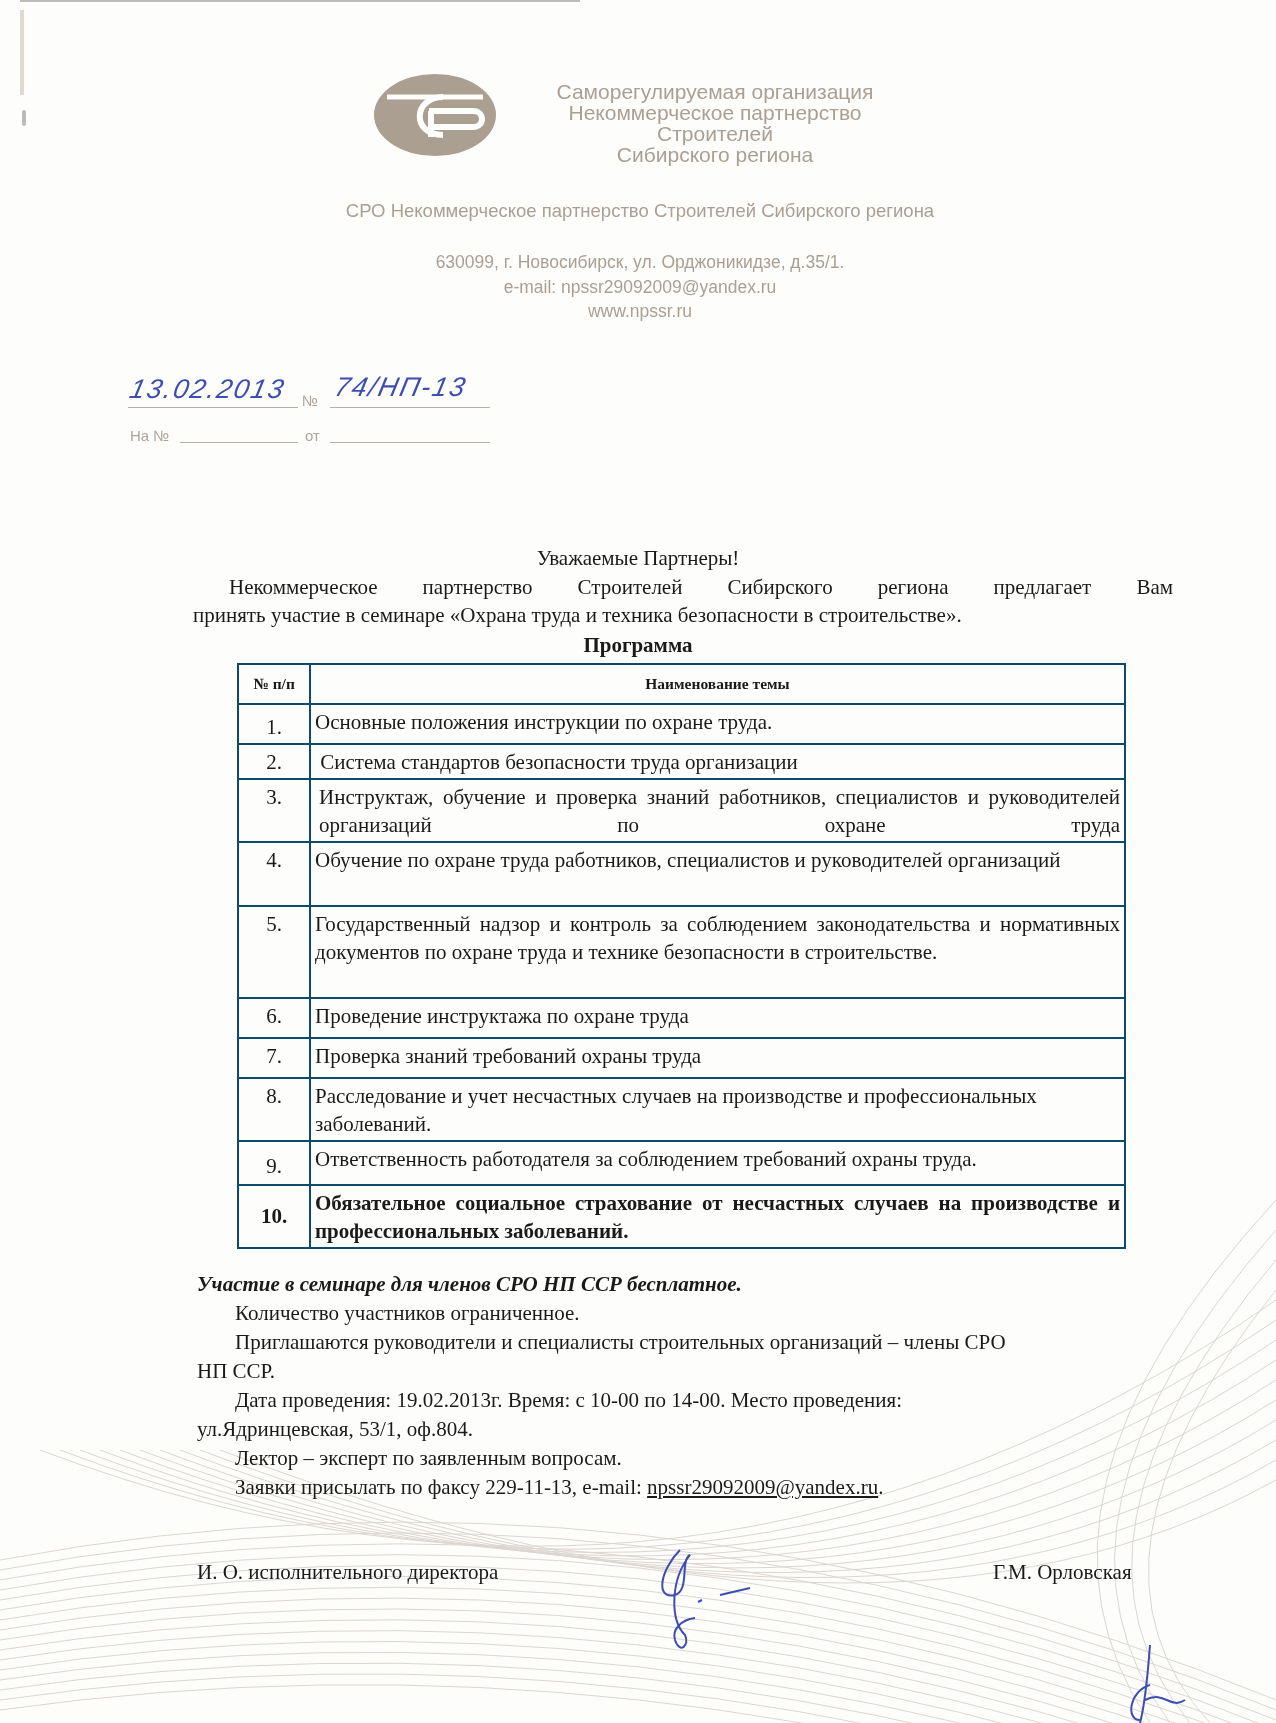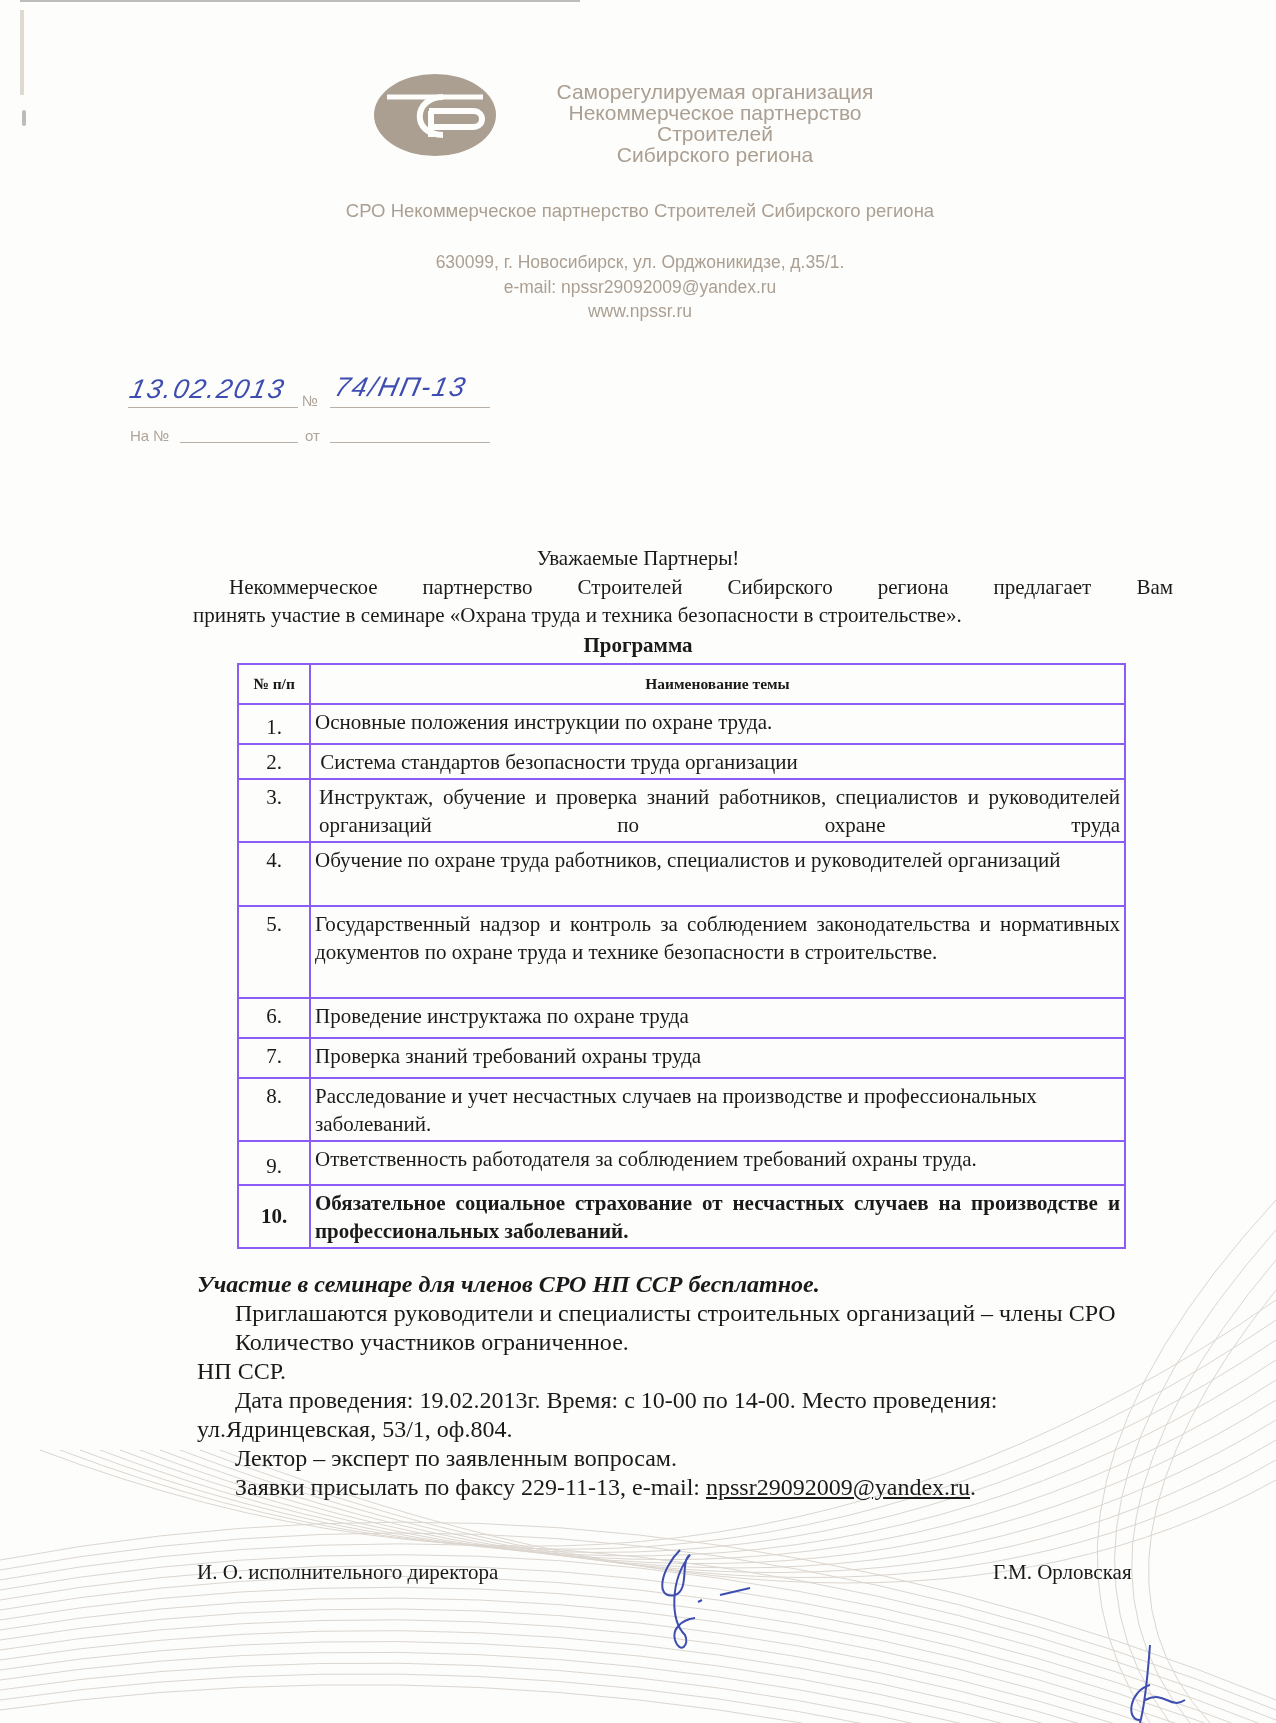--- a/index.html
+++ b/index.html
@@ -29,28 +29,28 @@
   .reg-line { position: absolute; height: 1px; background: #b9afa4; }
   .no-label { position: absolute; font-size: 15px; color: #b0a498; }
 
   .greet { position: absolute; left: 0; width: 1276px; top: 546px; text-align: center; font-size: 21px; }
   .para { position: absolute; left: 193px; width: 980px; font-size: 21px; line-height: 28px; }
   .para .l1 { display: block; text-align: justify; text-align-last: justify; text-indent: 36px; }
   .para .l2 { display: block; }
   .prog-title { position: absolute; left: 0; width: 1276px; top: 633px; text-align: center; font-size: 21px; font-weight: bold; }
 
   table.prog { position: absolute; left: 237px; top: 663px; width: 889px; border-collapse: collapse; font-size: 21px; }
-  table.prog td, table.prog th { border: 2px solid #8b5cf6; vertical-align: top; padding: 3px 4px 2px 4px; line-height: 28px; }
+  table.prog td, table.prog th { border: 2px solid #0c4a6e; vertical-align: top; padding: 3px 4px 2px 4px; line-height: 28px; }
   table.prog th { font-size: 15.5px; font-weight: bold; vertical-align: middle; height: 38px; padding: 0 4px; }
   table.prog td.num { width: 62px; text-align: center; padding-top: 8px; }
   table.prog td.txt { text-align: justify; }
   table.prog td.txt.just-last { text-align-last: justify; padding-left: 8px; }
   table.prog td.mid { vertical-align: middle; }
 
-  .note-block { position: absolute; left: 197px; top: 1270px; width: 980px; font-size: 24px; line-height: 29px; }
+  .note-block { position: absolute; left: 197px; top: 1270px; width: 980px; font-size: 21px; line-height: 29px; }
   .note-block .bi { font-weight: bold; font-style: italic; display: block; }
   .note-block .ind { display: block; text-indent: 38px; }
   .note-block .noind { display: block; }
   .note-block .u { text-decoration: underline; }
 
   .sign-pos { position: absolute; left: 197px; top: 1560px; font-size: 21px; }
   .sign-name { position: absolute; left: 993px; top: 1560px; font-size: 21px; }
 </style>
 </head>
 <body>
@@ -186,22 +186,22 @@
     </tr>
     <tr style="height:60px;font-weight:bold;">
       <td class="num mid" style="padding-top:0;">10.</td>
       <td class="txt">Обязательное социальное страхование от несчастных случаев на производстве и профессиональных заболеваний.</td>
     </tr>
   </tbody>
 </table>
 
 <section class="note-block">
   <span class="bi">Участие в семинаре для членов СРО НП ССР бесплатное.</span>
+  <span class="ind">Количество участников ограниченное.</span>
   <span class="ind">Приглашаются руководители и специалисты строительных организаций – члены СРО</span>
-  <span class="ind">Количество участников ограниченное.</span>
   <span class="noind">НП ССР.</span>
   <span class="ind">Дата проведения: 19.02.2013г.   Время: с 10-00 по 14-00. Место проведения:</span>
   <span class="noind">ул.Ядринцевская, 53/1, оф.804.</span>
   <span class="ind">Лектор – эксперт по заявленным вопросам.</span>
   <span class="ind"><span>Заявки присылать по факсу 229-11-13, e-mail: </span><span class="u">npssr29092009@yandex.ru</span><span>.</span></span>
 </section>
 
 <div class="sign-pos">И. О. исполнительного директора</div>
 <svg class="abs" style="left:650px;top:1540px;" width="160" height="120" viewBox="0 0 160 120">
   <path d="M30 10 C 10 30 5 60 25 55 C 40 50 30 20 40 15 C 20 40 20 80 35 95 C 40 105 30 115 25 100 C 22 90 30 80 45 78" fill="none" stroke="#3d4db0" stroke-width="2"></path>

